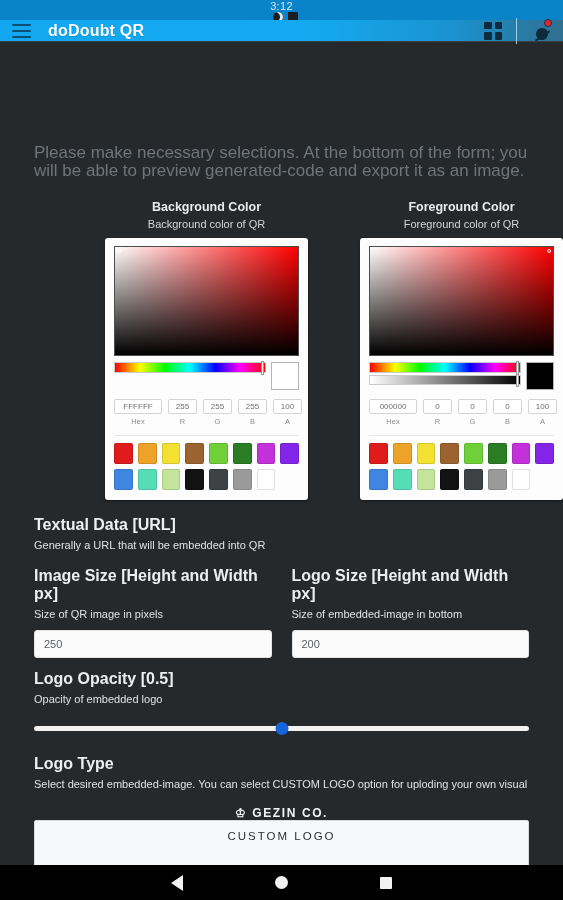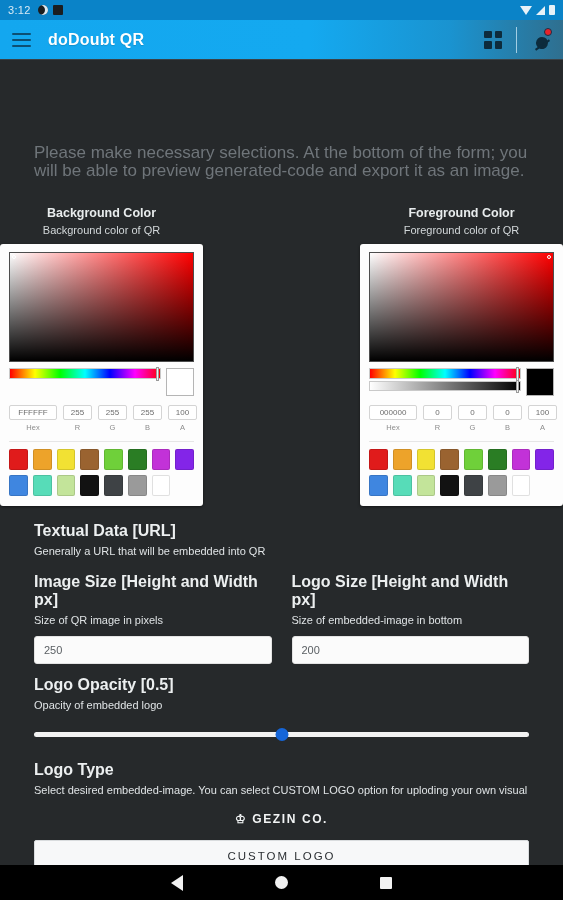--- a/index.html
+++ b/index.html
@@ -8,39 +8,39 @@
     background: #000;
     font-family: "Liberation Sans", sans-serif;
     overflow: hidden;
   }
   .device { position: relative; width: 563px; height: 900px; background: #26292b; }
 
   
   .statusbar {
     height: 20px; background: #0a83c8;
     display: flex; align-items: center; padding: 0 8px;
-    color: #cfe6f3; font-size: 11px;
+    color: #cfe6f3; font-size: 11px; flex-direction: column;
   }
   .sb-time { font-size: 11px; letter-spacing: .3px; color: #d7eaf5; }
   .sb-left-icons { display: flex; align-items: center; gap: 5px; margin-left: 7px; }
   .sb-ic { width: 10px; height: 10px; display: inline-block; }
   .ic-circleslice { border-radius: 50%; background: #1b1d1f;
     box-shadow: inset -3px 0 0 0 #d9e9f2; }
   .ic-square-doc { background: #1b1d1f; border-radius: 1px; }
   .sb-spacer { flex: 1; }
   .sb-right { display: flex; align-items: center; gap: 4px; }
   .ic-wifi { width: 0; height: 0; border-left: 6px solid transparent;
     border-right: 6px solid transparent; border-top: 9px solid #e7f2f8; }
   .ic-signal { width: 0; height: 0; border-left: 9px solid transparent;
     border-bottom: 9px solid #e7f2f8; }
   .ic-batt { width: 6px; height: 10px; background: #e7f2f8; border-radius: 1px; }
 
   
   .appbar {
-    height: 39px;
+    height: 21px;
     background: linear-gradient(90deg, #13a7ef 0%, #14a9f0 55%, #1a93d0 80%, #2f6f8f 100%);
     display: flex; align-items: center; padding: 6px 12px; position: relative;
   }
   .hamburger { width: 19px; height: 14px; display: flex; flex-direction: column;
     justify-content: space-between; cursor: pointer; }
   .hamburger span { display: block; height: 2px; background: #0c4f73; border-radius: 1px; }
   .app-title { margin-left: 17px; color: #ffffff; font-size: 16px; font-weight: bold;
     letter-spacing: .2px; text-shadow: 0 1px 1px rgba(0,0,0,.15); }
   .appbar-right { margin-left: auto; display: flex; align-items: center; gap: 0; }
   .qr-ic { width: 18px; height: 18px; display: grid; grid-template-columns: 1fr 1fr;
@@ -85,21 +85,21 @@
     background: #17256b; }
 
   .divider-line { height: 1px; background: #3a4146; }
 
   
   .content { position: absolute; left: 0; right: 0; top: 130px; bottom: 35px;
     background: #26292b; overflow: hidden; }
   .intro { color: #6f757a; font-size: 17px; line-height: 18px;
     padding: 14px 34px 0 34px; }
 
-  .pickers { display: flex; justify-content: space-between; gap: 52px; margin-top: 26px; }
+  .pickers { display: flex; justify-content: flex-end; gap: 52px; margin-top: 20px; }
   .picker-col { width: 203px; text-align: center; }
   .pk-title { color: #e8eced; font-size: 12.5px; font-weight: bold; }
   .pk-sub { color: #d2d7d9; font-size: 11px; margin-top: 4px; }
   .pk-card { margin-top: 8px; background: #fdfdfd; border-radius: 3px;
     padding: 8px 9px 10px; box-shadow: 0 1px 3px rgba(0,0,0,.5); }
   .sv-box { width: 100%; height: 110px; border: 1px solid #4d4d4d; position: relative;
     background:
       linear-gradient(to top, #000 0%, rgba(0,0,0,0) 100%),
       linear-gradient(to right, #fff 0%, #ff0000 100%);
   }
@@ -139,21 +139,21 @@
   .two-col > div { flex: 1; }
   .slider-outer { margin-top: 12px; height: 20px; display: flex; align-items: center;
     position: relative; }
   .slider-track { width: 100%; height: 5px; background: #f2f2f2; border-radius: 3px; }
   .slider-thumb { position: absolute; left: 50%; width: 13px; height: 13px;
     background: #1565d8; border-radius: 50%; transform: translateX(-50%); }
   .logo-head { margin-top: 16px; }
   .crown-row { text-align: center; margin-top: 14px; color: #f2f4f5;
     font-size: 12px; letter-spacing: 1.6px; font-weight: bold; }
   .crown { display: inline-block; margin-right: 5px; font-size: 12px; }
-  .logo-list { margin-top: 14px; background: #f7f8f9; border: 1px solid #d9dcde;
+  .logo-list { margin-top: 0; background: #f7f8f9; border: 1px solid #d9dcde;
     border-radius: 2px; }
   .logo-item { text-align: center; padding: 9px 0; font-size: 11.5px;
     letter-spacing: 2px; color: #2b2f33; }
 
   
   .navbar { position: absolute; left: 0; right: 0; bottom: 0; height: 35px;
     background: #000; display: flex; align-items: center; justify-content: center;
     gap: 92px; }
   .nv-back { width: 0; height: 0; border-top: 8px solid transparent;
     border-bottom: 8px solid transparent; border-right: 12px solid #f2f2f2; }

